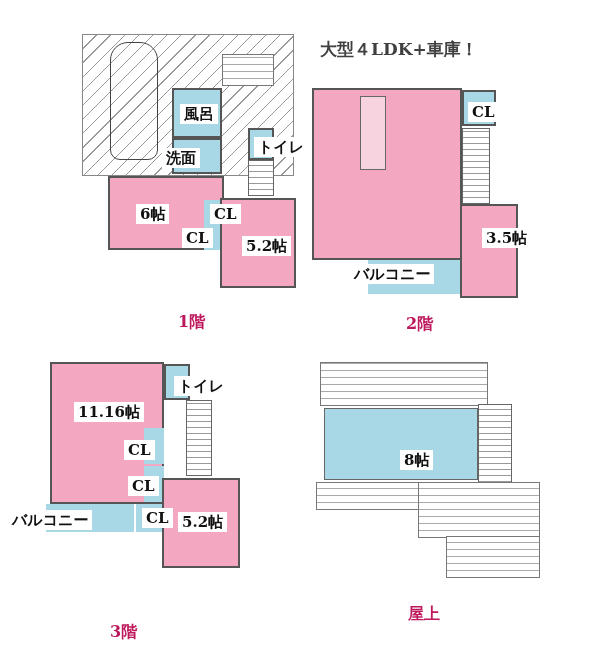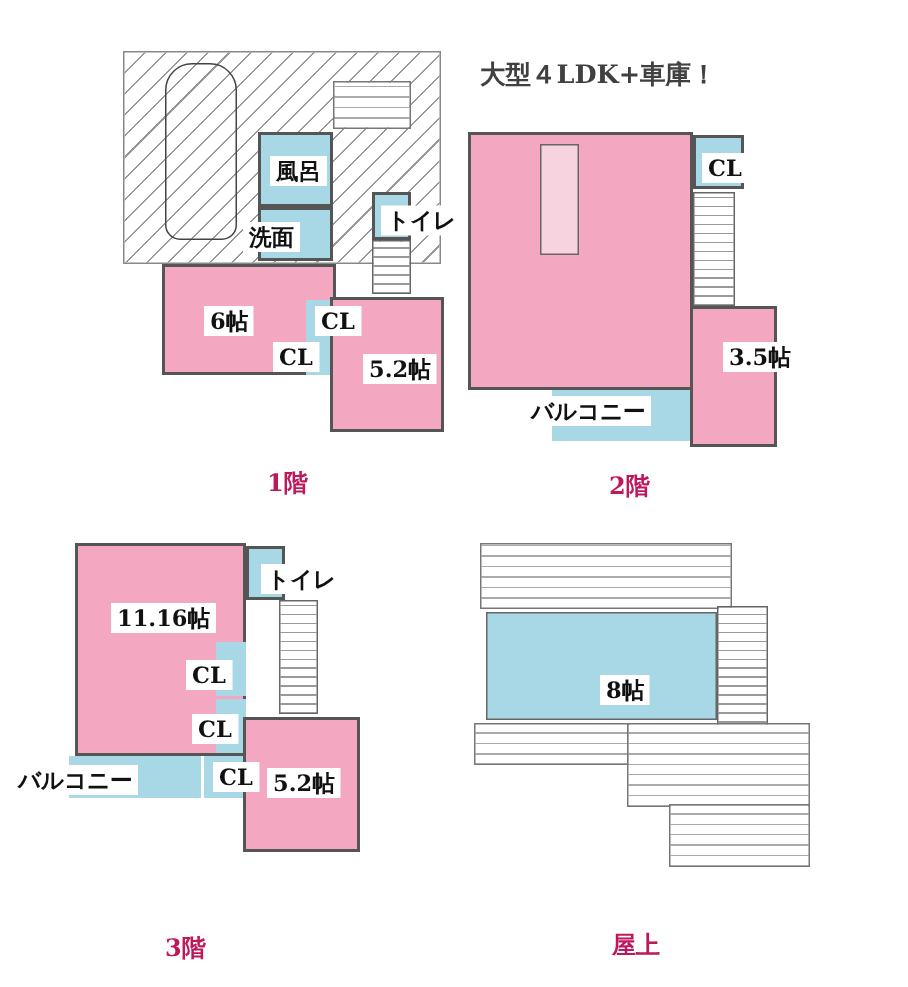--- a/index.html
+++ b/index.html
@@ -79,14 +79,14 @@
 
 <div class="abs" style="left:300px;top:340px;width:305px;height:318px;">
   <div class="abs deck" style="left:20px;top:22px;width:168px;height:44px;"></div>
   <div class="abs blue" style="left:24px;top:68px;width:154px;height:72px;border:1px solid #666;box-sizing:border-box;"></div>
   <div class="abs stairs" style="left:178px;top:64px;width:34px;height:84px;"></div>
   <div class="abs deck" style="left:16px;top:142px;width:104px;height:28px;"></div>
   <div class="abs deck" style="left:118px;top:142px;width:122px;height:56px;"></div>
   <div class="abs deck" style="left:146px;top:196px;width:94px;height:42px;"></div>
 
   <div class="lbl" style="left:100px;top:110px;">8帖</div>
-  <div class="floor-title" style="left:108px;top:264px;margin-top:16px;">屋上</div>
+  <div class="floor-title" style="left:108px;top:264px;">屋上</div>
 </div>
 
 </body></html>

